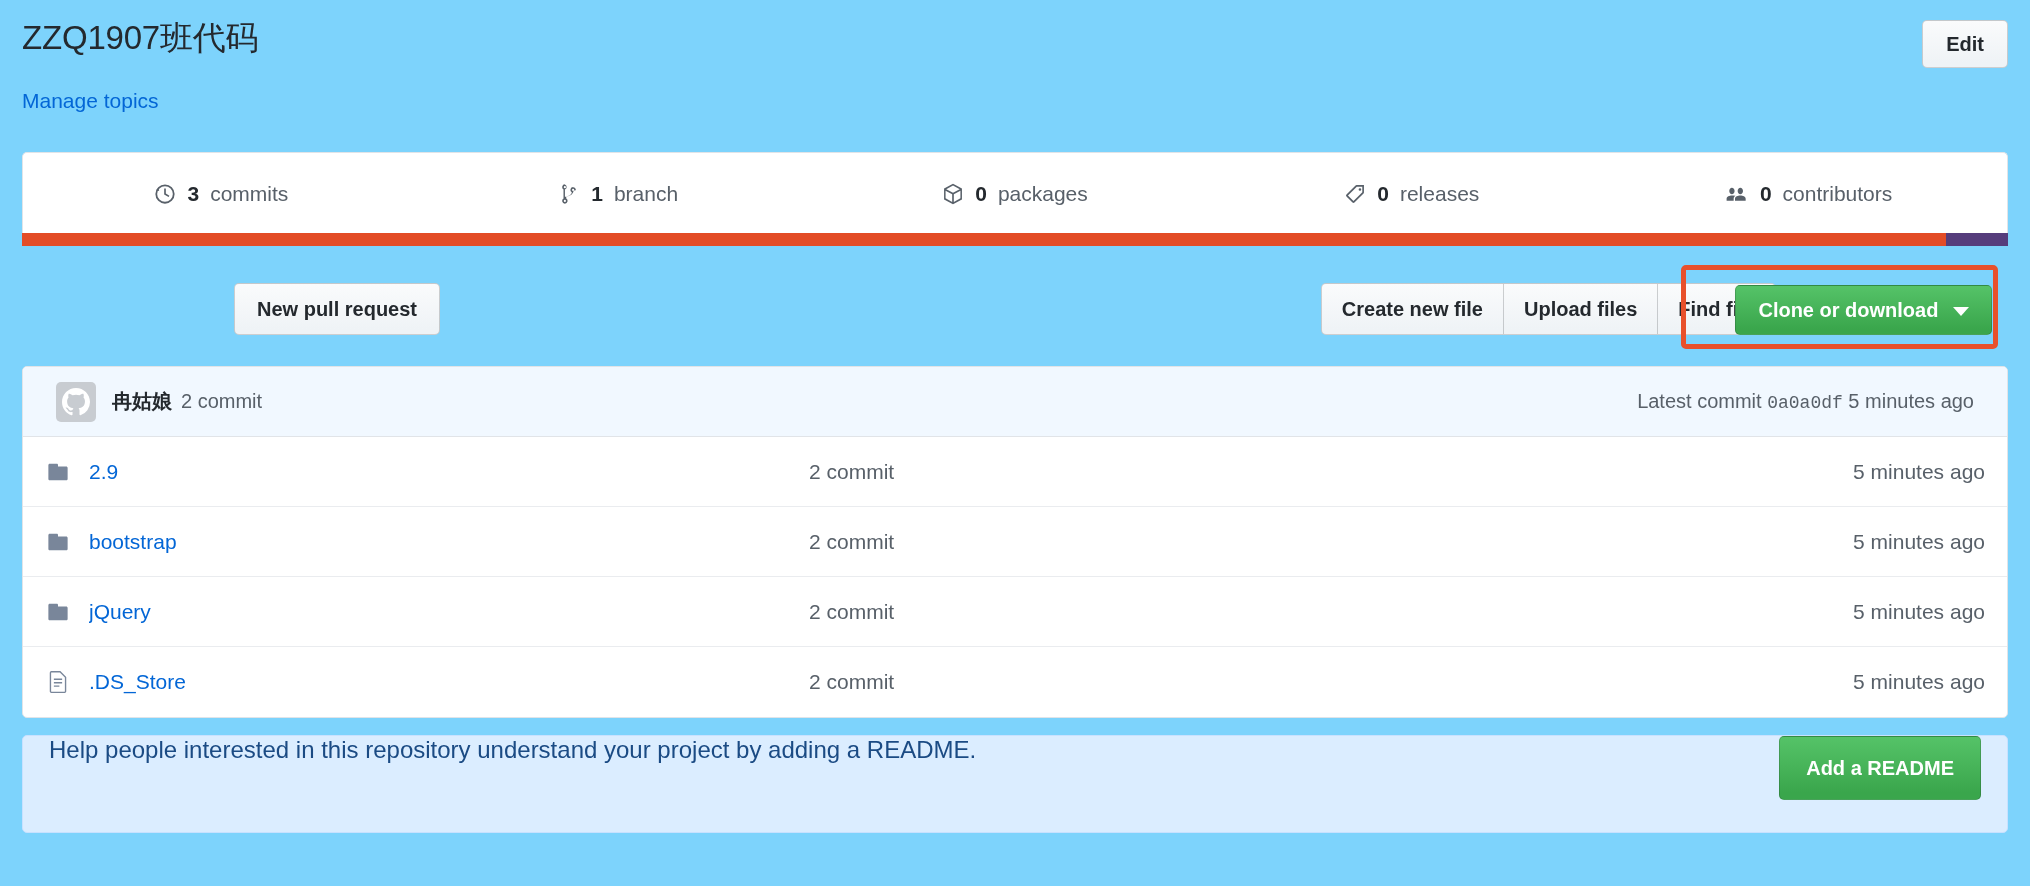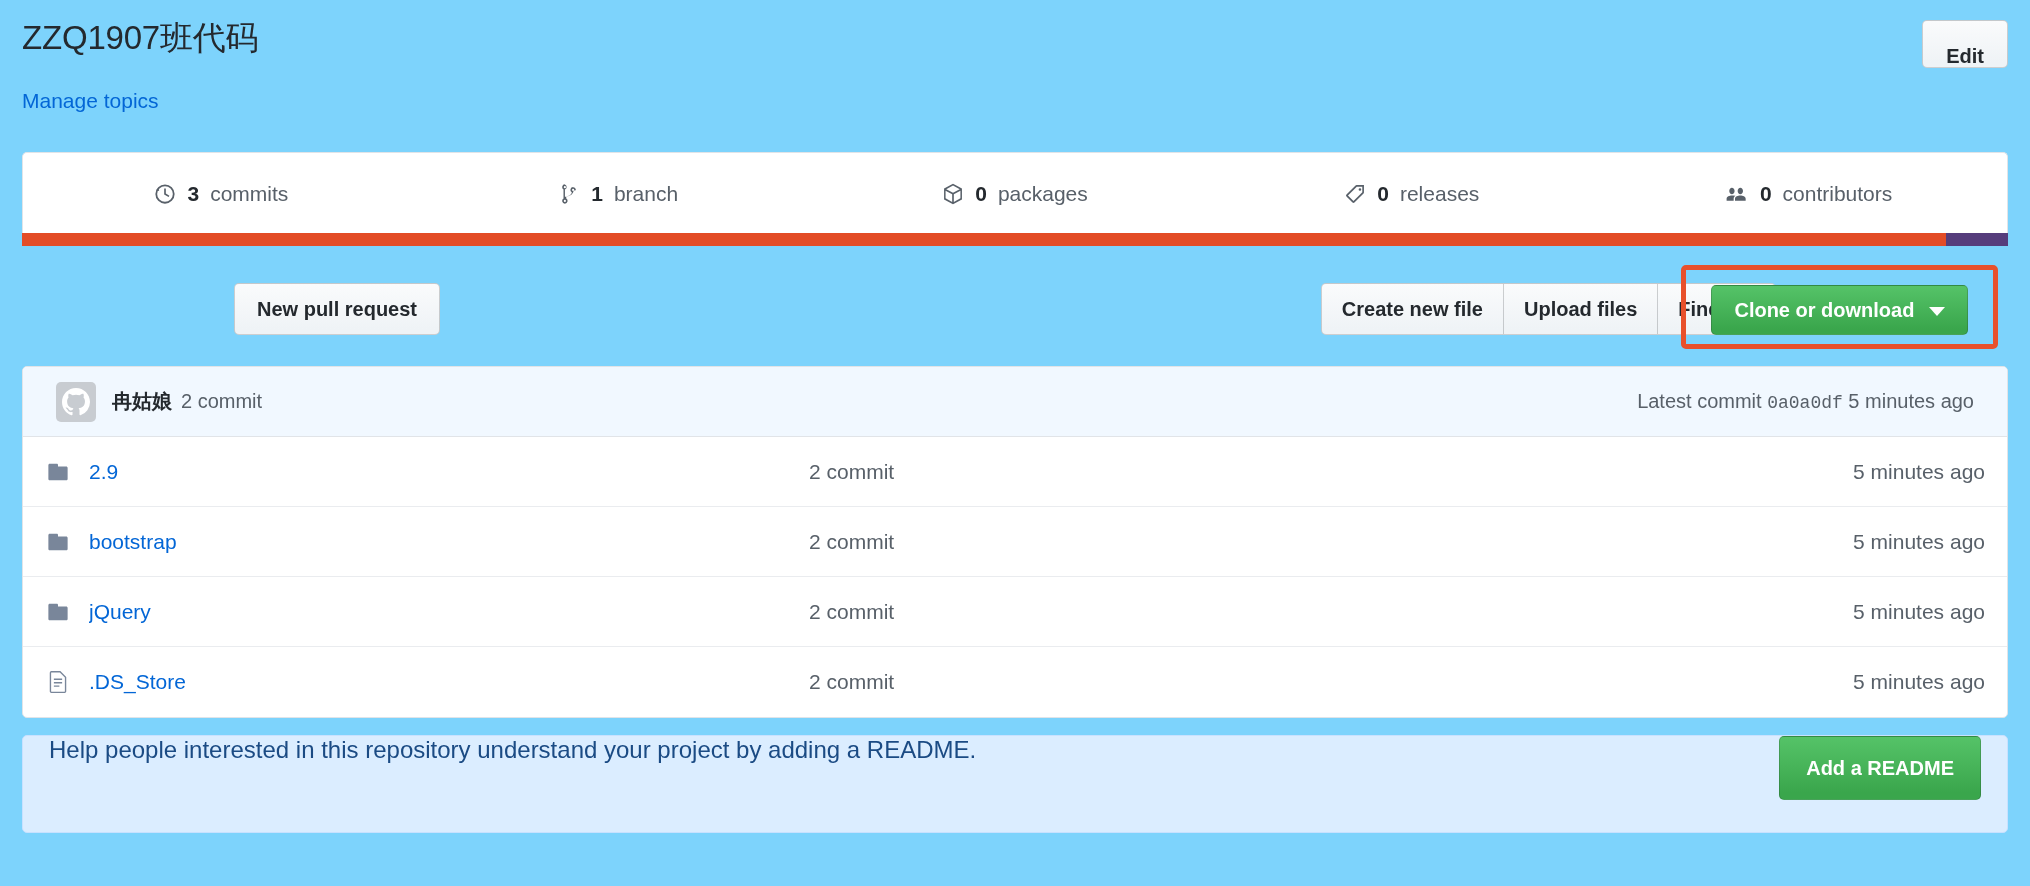--- a/index.html
+++ b/index.html
@@ -41,21 +41,21 @@
     font-size: 21px;
     line-height: 26px;
     color: #0366d6;
     text-decoration: none;
     cursor: pointer;
   }
   .edit-btn {
     position: absolute;
     right: 0; top: 12px;
     height: 48px;
-    padding: 12px 23px;
+    padding: 0 23px;
     border: 1px solid rgba(27,31,35,0.2);
     border-radius: 5px;
     background: linear-gradient(180deg,#fafbfc 0%,#eff3f6 90%);
     color: #24292e;
     font-size: 20px;
     font-weight: 600;
     font-family: "Liberation Sans", sans-serif;
     line-height: 46px;
     cursor: pointer;
   }
@@ -143,21 +143,21 @@
     position: absolute;
     right: 232px; top: 0;
     display: flex;
   }
   .btn-group .btn { border-radius: 0; margin-left: -1px; }
   .btn-group .btn:first-child { border-radius: 5px 0 0 5px; margin-left: 0; }
   .btn-group .btn:last-child { border-radius: 0 5px 5px 0; }
 
   .clone-btn {
     position: absolute;
-    right: 40px; top: 2px;
+    right: 16px; top: 2px;
     height: 50px;
     line-height: 48px;
     padding: 0 22px;
     border: 1px solid rgba(27,31,35,0.2);
     border-radius: 5px;
     background: linear-gradient(180deg,#55c368 0%,#3aa64c 90%);
     color: #fff;
     font-size: 20px;
     font-weight: 600;
     font-family: "Liberation Sans", sans-serif;

